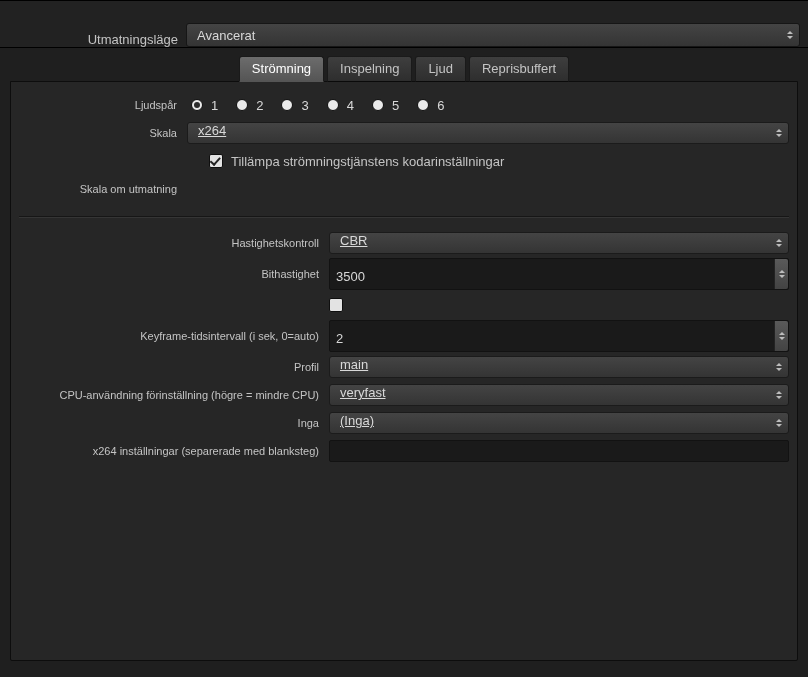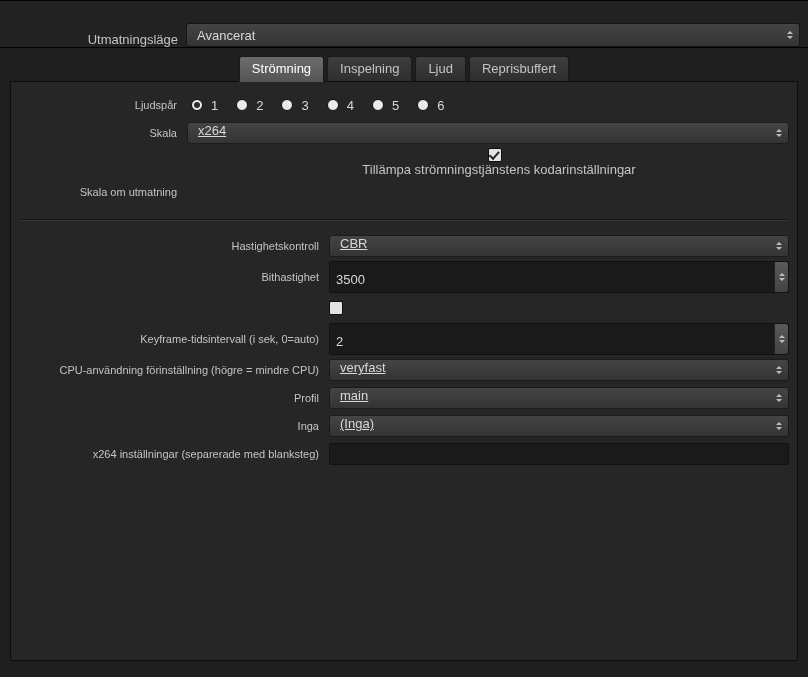--- a/index.html
+++ b/index.html
@@ -221,21 +221,21 @@
     display:inline-flex;align-items:center;justify-content:center;
     margin-right:8px;
     flex:0 0 auto;
   }
   .chk.checked::after{
     content:"";
     width:8px;height:4px;border-left:2px solid #222;border-bottom:2px solid #222;
     transform:rotate(-48deg) translate(0px,-1px);
   }
   .chk-label{color:var(--text-dim);}
-  .inner-pad{padding-left:22px;flex-direction:column;}
+  .inner-pad{padding-left:22px;}
 </style>
 </head>
 <body>
 
 <div class="topbar">
   <div class="lbl">Utmatningsläge</div>
   <div class="combo-top">
     <span>Avancerat</span>
     <span class="spin"></span>
   </div>
@@ -338,34 +338,34 @@
       <div class="label">Keyframe-tidsintervall (i sek, 0=auto)</div>
       <div class="control">
         <div class="numbox">
           <span>2</span>
           <span class="spin"></span>
         </div>
       </div>
     </div>
 
     <div class="row wide">
+      <div class="label">Profil</div>
+      <div class="control">
+        <div class="combo">
+          <span>main</span>
+          <span class="spin"></span>
+        </div>
+      </div>
+    </div>
+
+    <div class="row wide">
       <div class="label">CPU-användning förinställning (högre = mindre CPU)</div>
       <div class="control">
         <div class="combo">
           <span>veryfast</span>
-          <span class="spin"></span>
-        </div>
-      </div>
-    </div>
-
-    <div class="row wide">
-      <div class="label">Profil</div>
-      <div class="control">
-        <div class="combo">
-          <span>main</span>
           <span class="spin"></span>
         </div>
       </div>
     </div>
 
     <div class="row wide">
       <div class="label">Inga</div>
       <div class="control">
         <div class="combo">
           <span>(Inga)</span>

